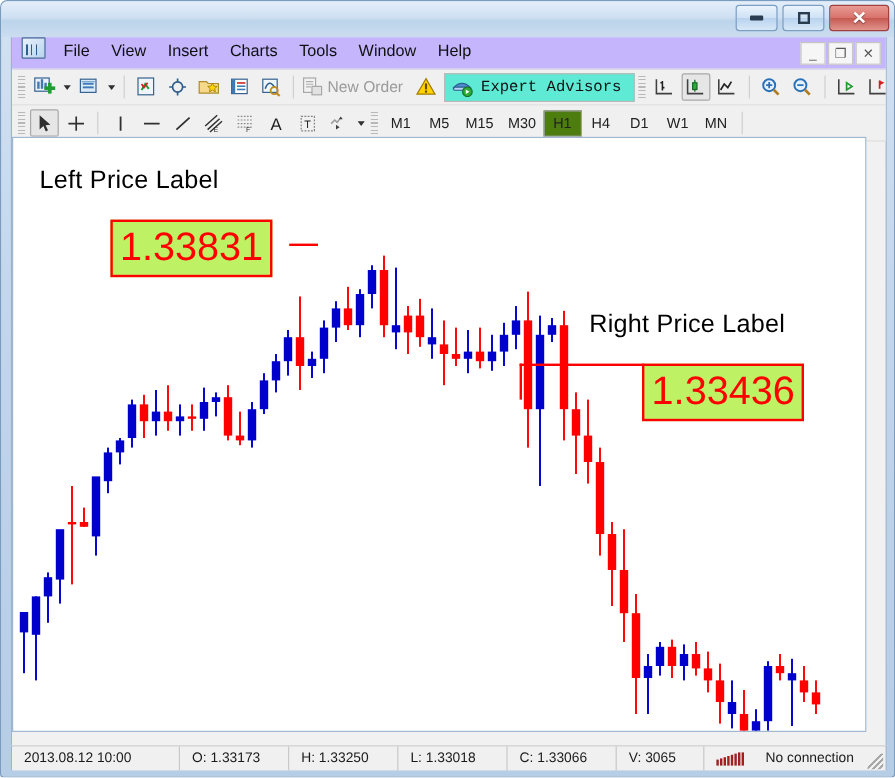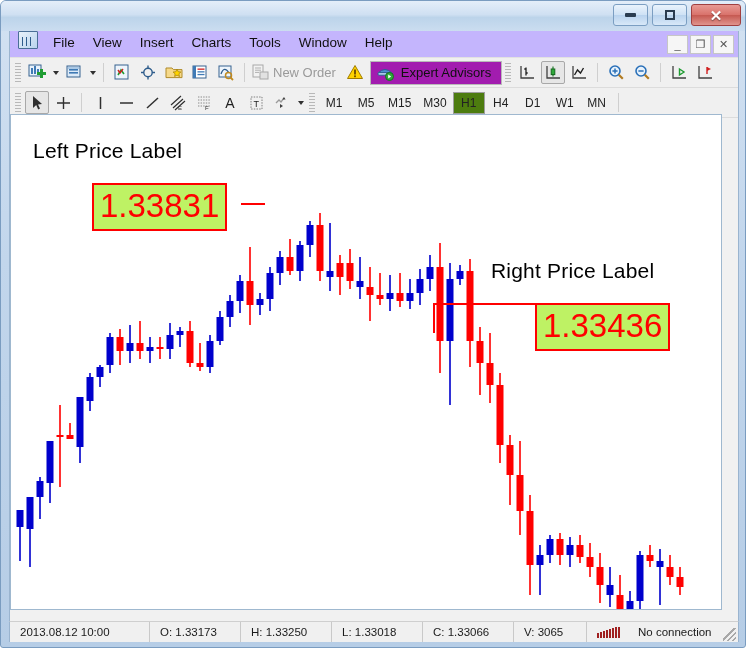--- a/index.html
+++ b/index.html
@@ -133,23 +133,24 @@
     border-right: 3.5px solid transparent; border-top: 4px solid #303030;
   }
   .neworder {
     display: flex; align-items: center; gap: 4px;
     padding: 2px 6px 2px 2px; color: #9a9a9a; font-size: 13px;
     cursor: default; flex: none;
   }
   .ea-box {
     display: flex; align-items: center; gap: 6px;
     height: 24px; padding: 0 10px 0 5px;
-    border: 1px solid #b9b9b9; background: #a21caf;
+    border: 1px solid #b9b9b9; background: #5eead4;
     font-size: 13px; color: #101010; cursor: pointer; flex: none;
     margin-left: 2px;
+    font-family: Liberation Mono, monospace;
   }
 
   
   .tf {
     min-width: 32px; height: 22px; padding: 0 5px;
     display: flex; align-items: center; justify-content: center;
     font-size: 12px; color: #222; cursor: pointer;
     border: 1px solid transparent; flex: none;
     font-family: "Liberation Sans", sans-serif;
   }

